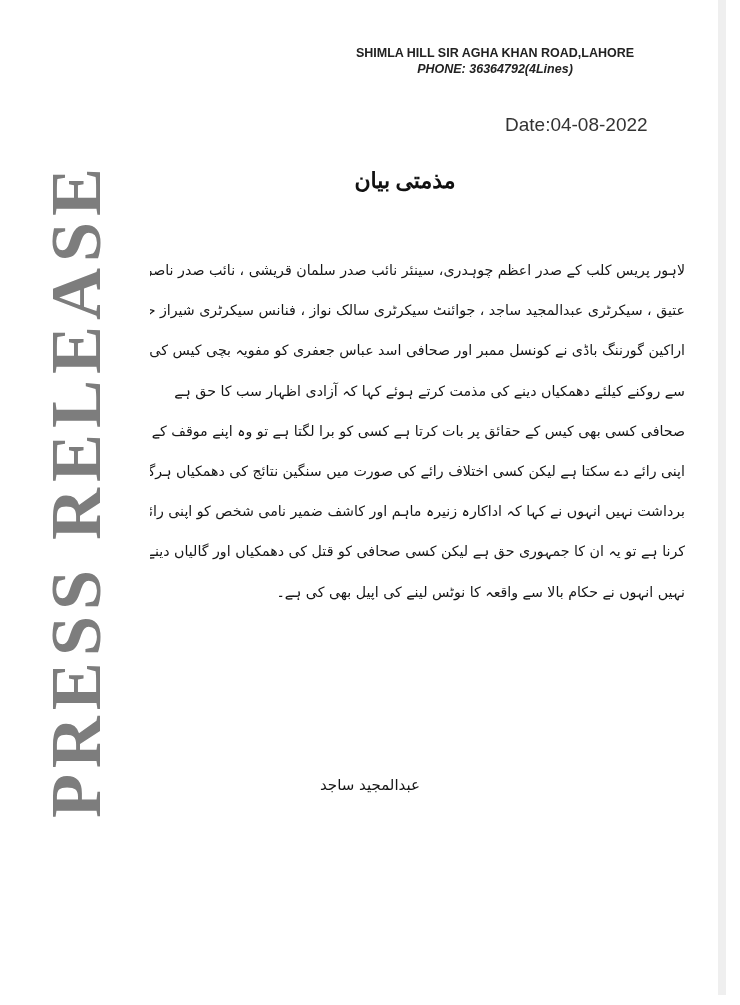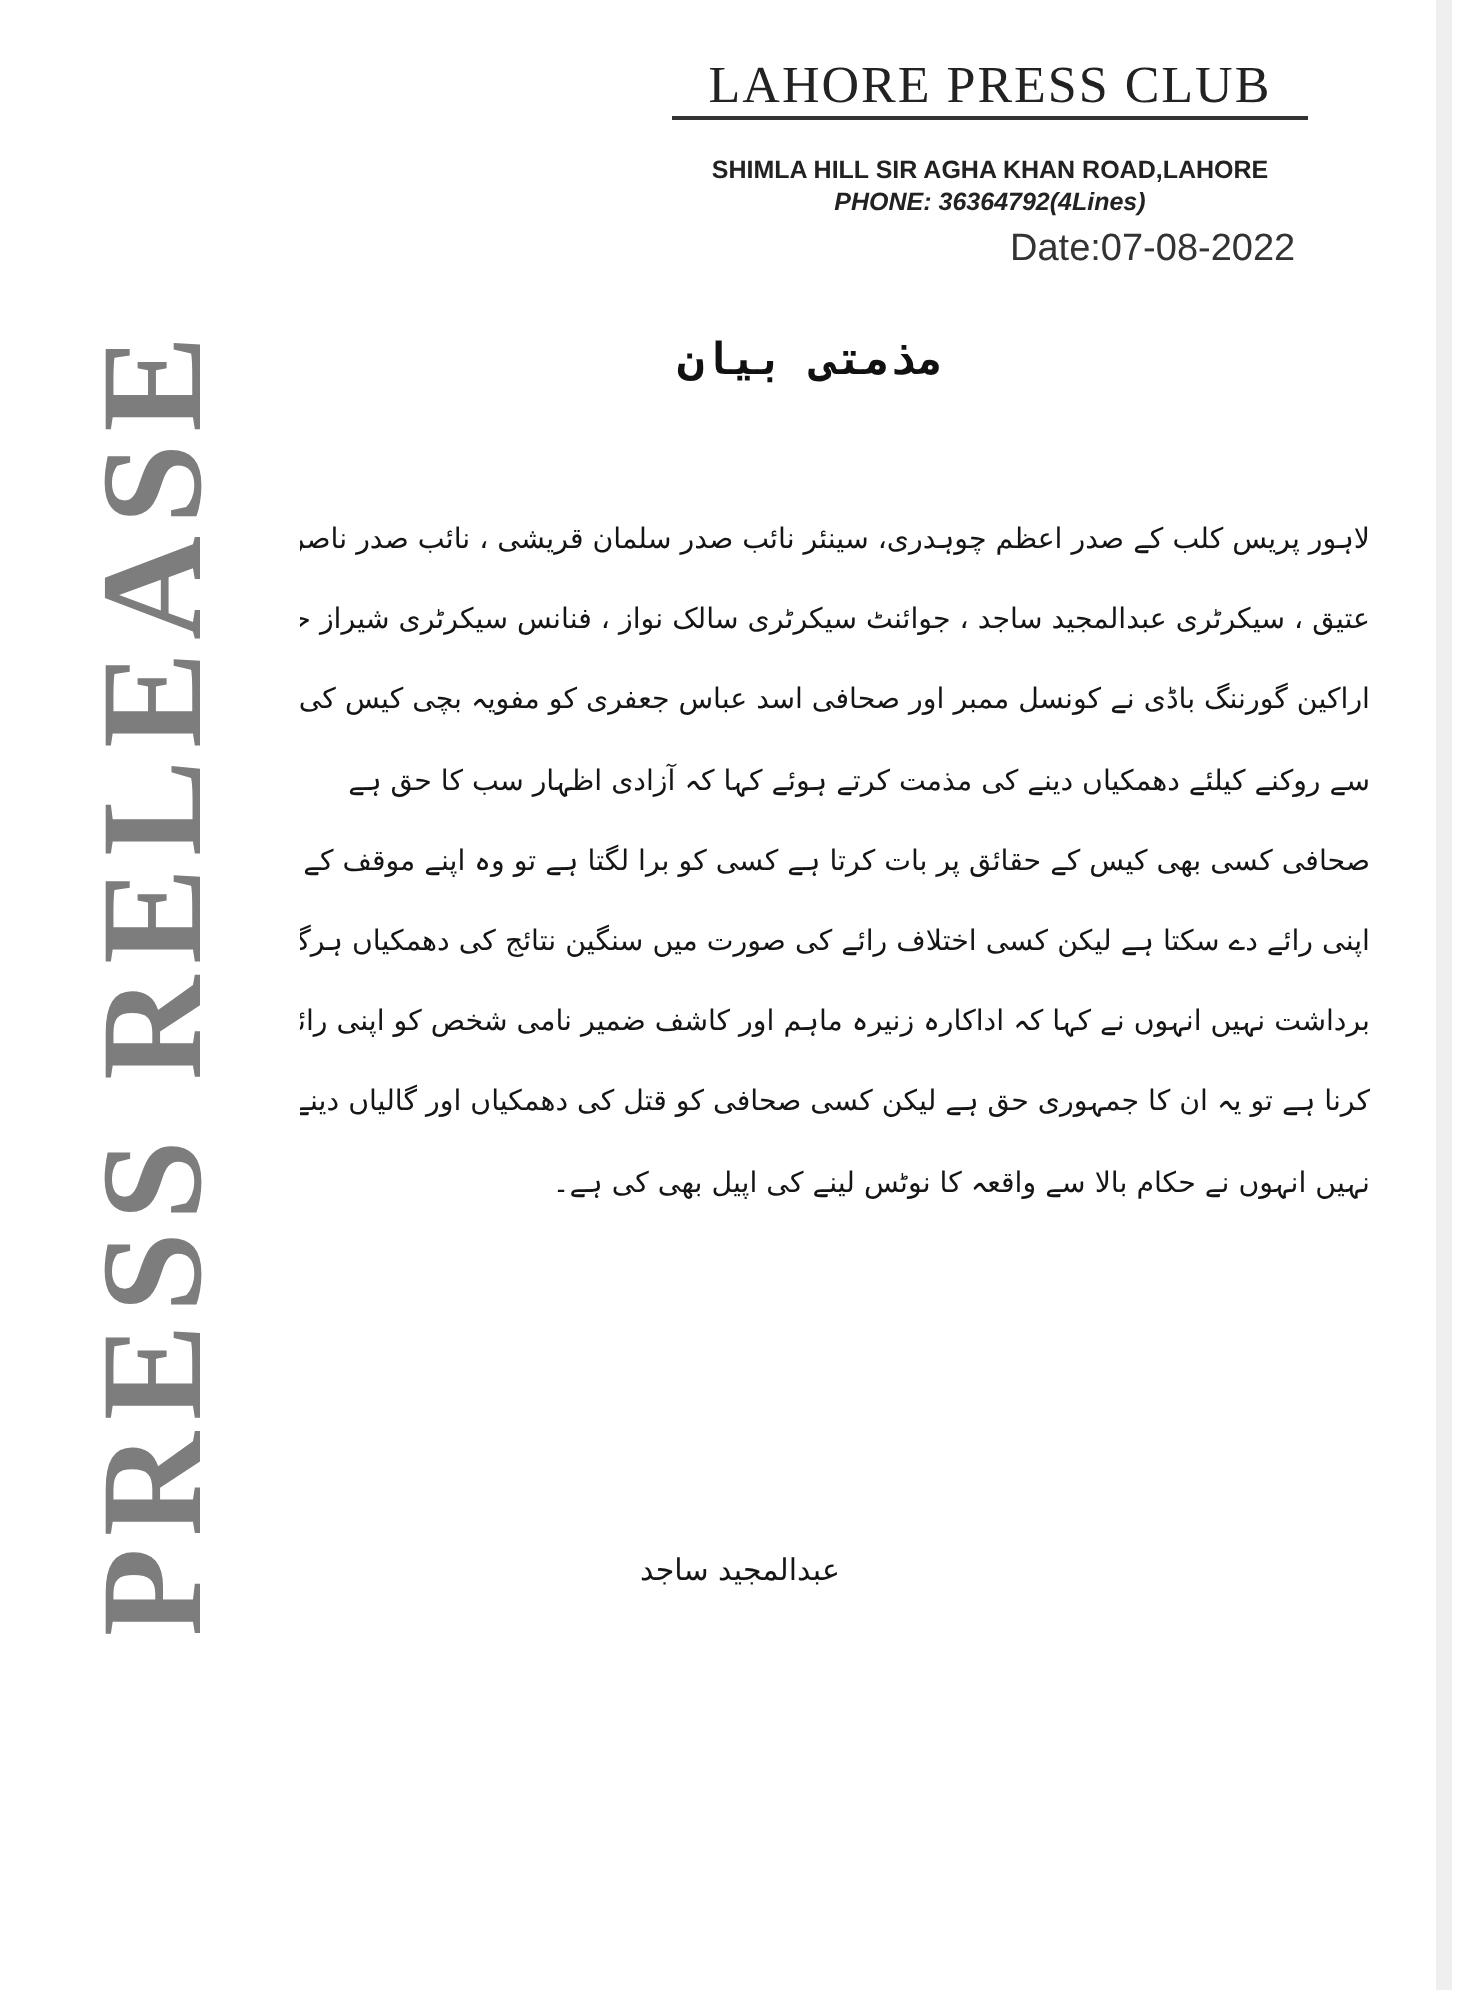--- a/index.html
+++ b/index.html
@@ -98,21 +98,21 @@
       font-size: 19px;
       color: #333;
     }
     .heading {
       position: absolute;
       left: 320px;
       top: 168px;
       width: 170px;
       text-align: center;
       direction: rtl;
-      font-family: Liberation Mono, monospace;
+      font-family: Liberation Serif, serif;
       font-size: 22px;
       font-weight: bold;
       color: #111;
     }
     .body {
       position: absolute;
       left: 150px;
       top: 250px;
       width: 535px;
       direction: rtl;
@@ -152,26 +152,25 @@
 </head>
 <body>
 
 <div class="page">
 
   <div class="side-stamp">
     <span>PRESS RELEASE</span>
   </div>
 
   <div class="letterhead">
-    <div class="lh-title">LAHORE PRESS CLUB</div>
     <div class="lh-address">SHIMLA HILL SIR AGHA KHAN ROAD,LAHORE</div>
     <div class="lh-phone">PHONE:  36364792(4Lines)</div>
   </div>
 
-  <div class="date">Date:07-08-2022</div>
+  <div class="date">Date:04-08-2022</div>
 
   <div class="heading">مذمتی بیان</div>
 
   <div class="body">
     <div class="line">لاہور پریس کلب کے صدر اعظم چوہدری، سینئر نائب صدر سلمان قریشی ، نائب صدر ناصرہ</div>
     <div class="line">عتیق ، سیکرٹری عبدالمجید ساجد ، جوائنٹ سیکرٹری سالک نواز ، فنانس سیکرٹری شیراز حسنات اور</div>
     <div class="line">اراکین گورننگ باڈی نے کونسل ممبر اور صحافی اسد عباس جعفری کو مفویہ بچی کیس کی رپورٹنگ</div>
     <div class="line">سے روکنے کیلئے دھمکیاں دینے کی مذمت کرتے ہوئے کہا کہ آزادی اظہار سب کا حق ہے</div>
     <div class="line">صحافی کسی بھی کیس کے حقائق پر بات کرتا ہے کسی کو برا لگتا ہے تو وہ اپنے موقف کے مطابق</div>
     <div class="line">اپنی رائے دے سکتا ہے لیکن کسی اختلاف رائے کی صورت میں سنگین نتائج کی دھمکیاں ہرگز</div>

